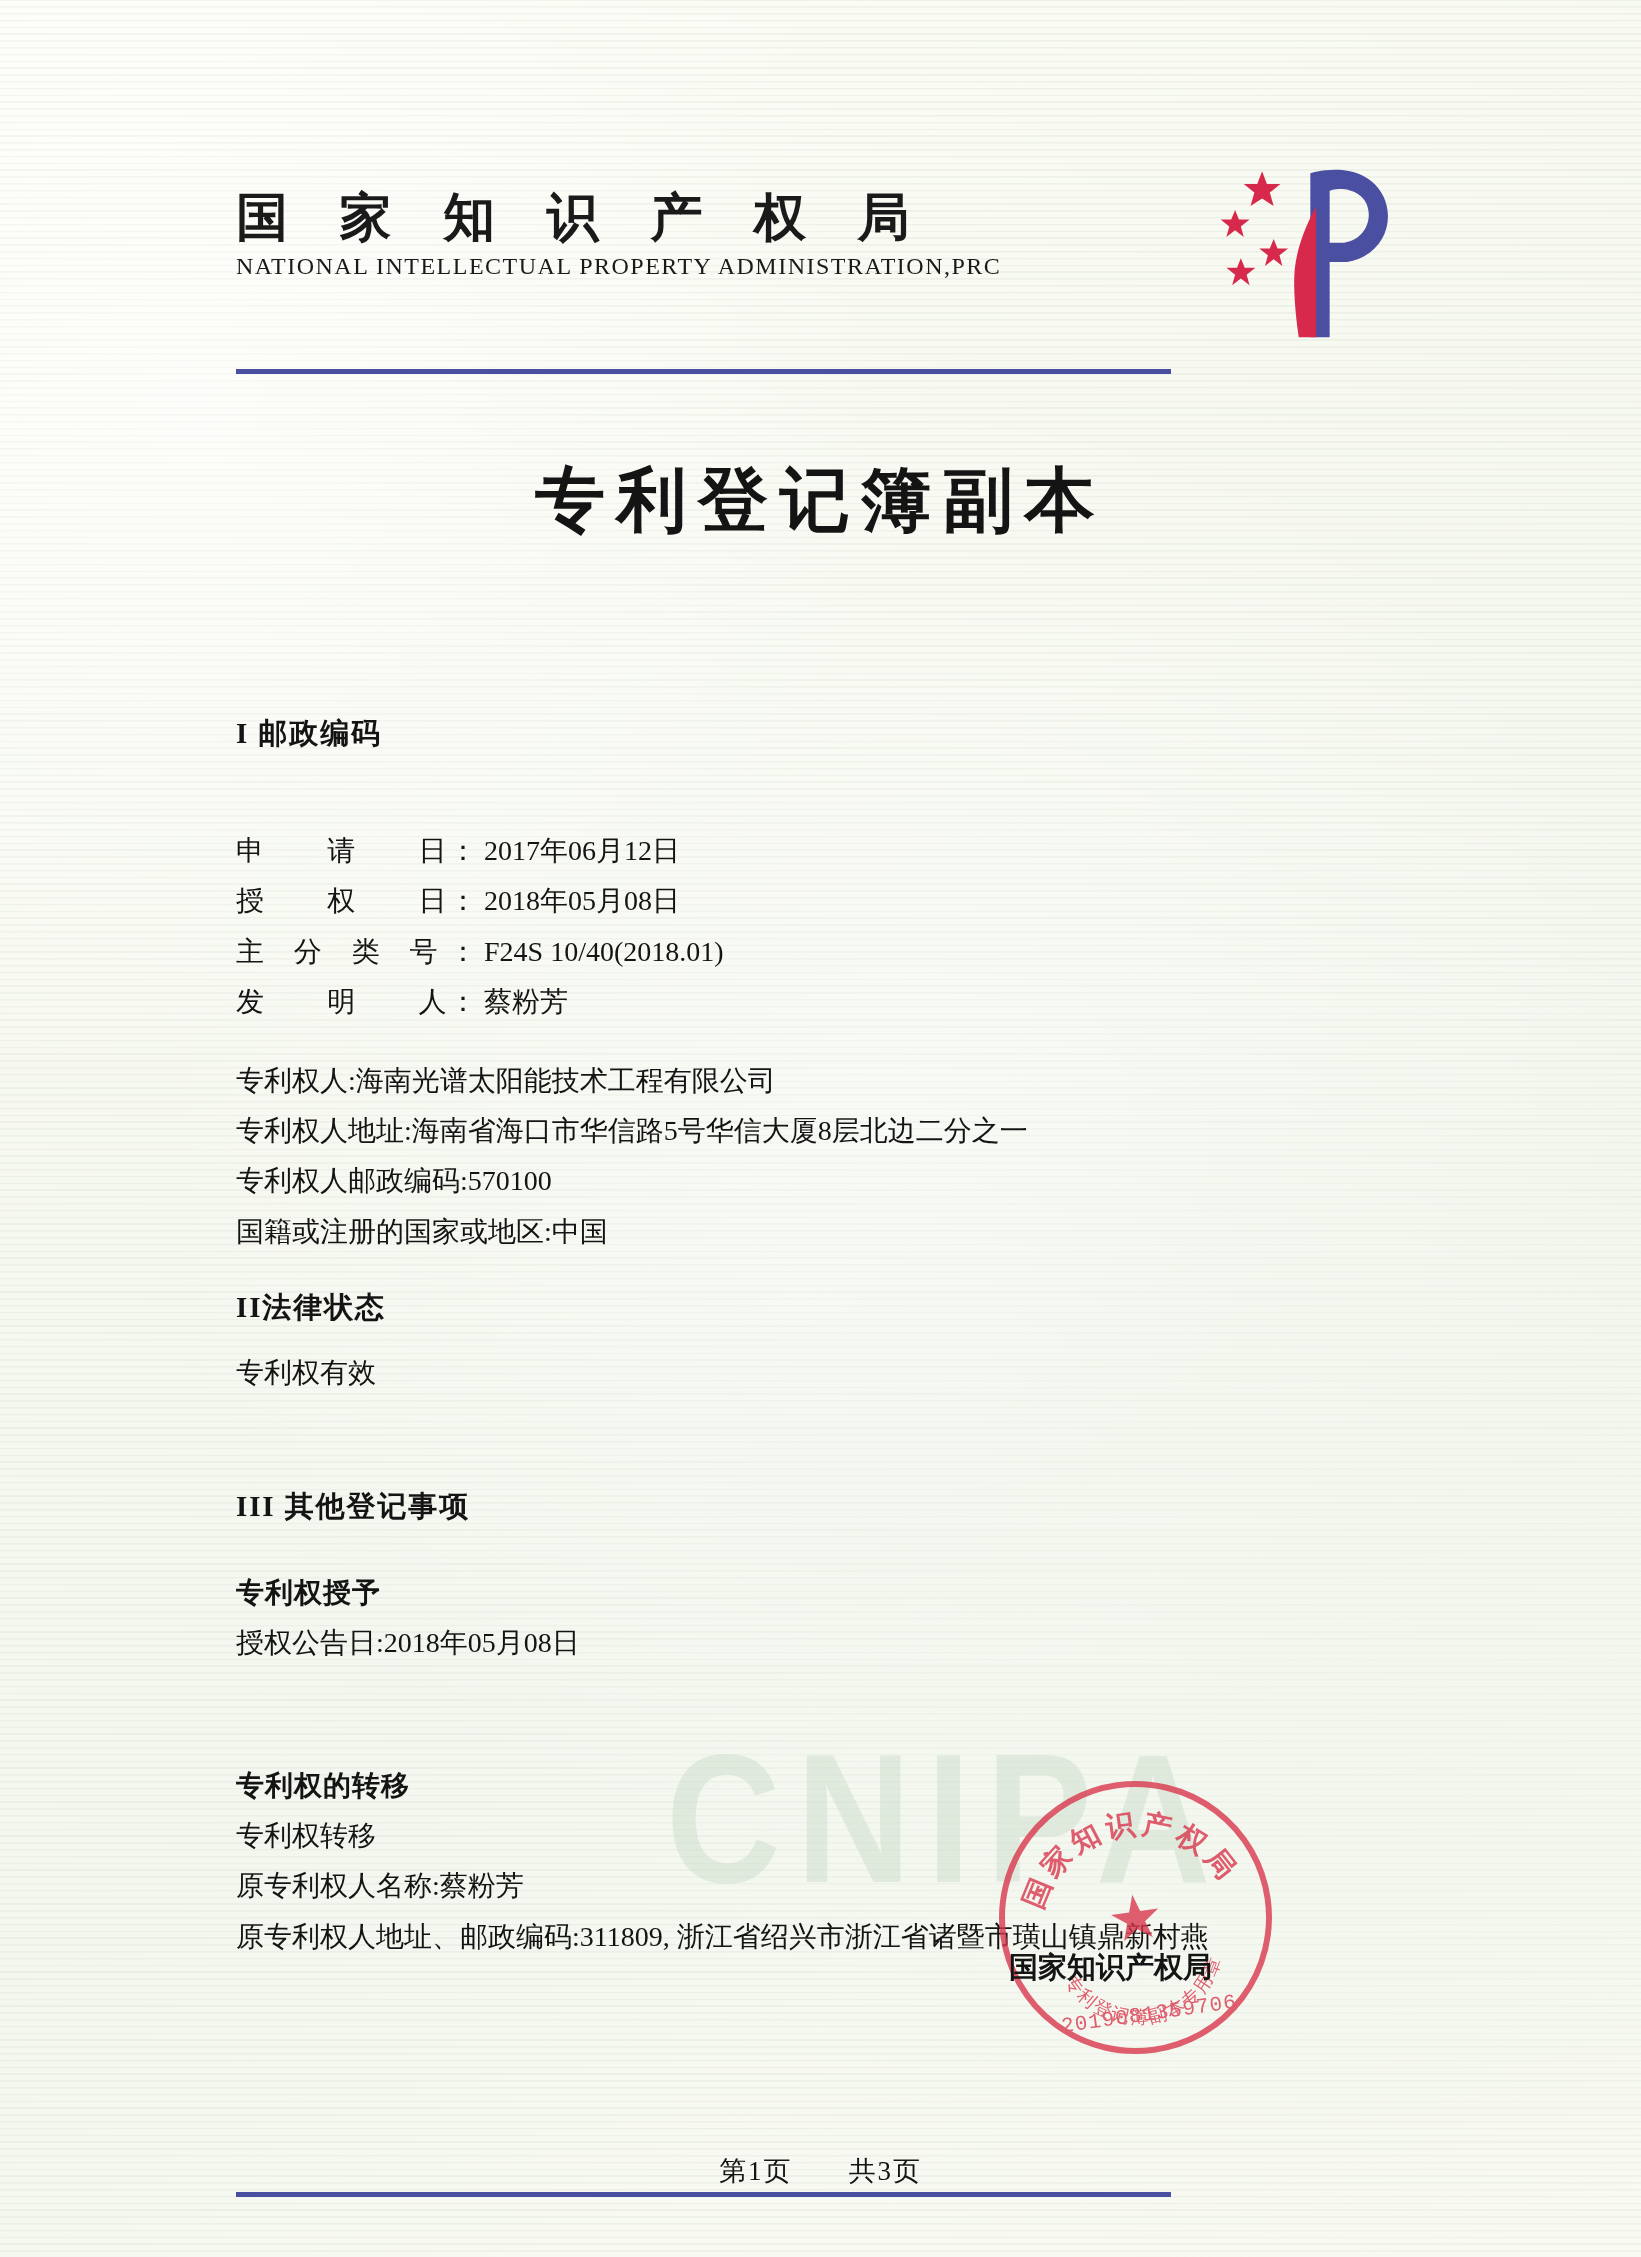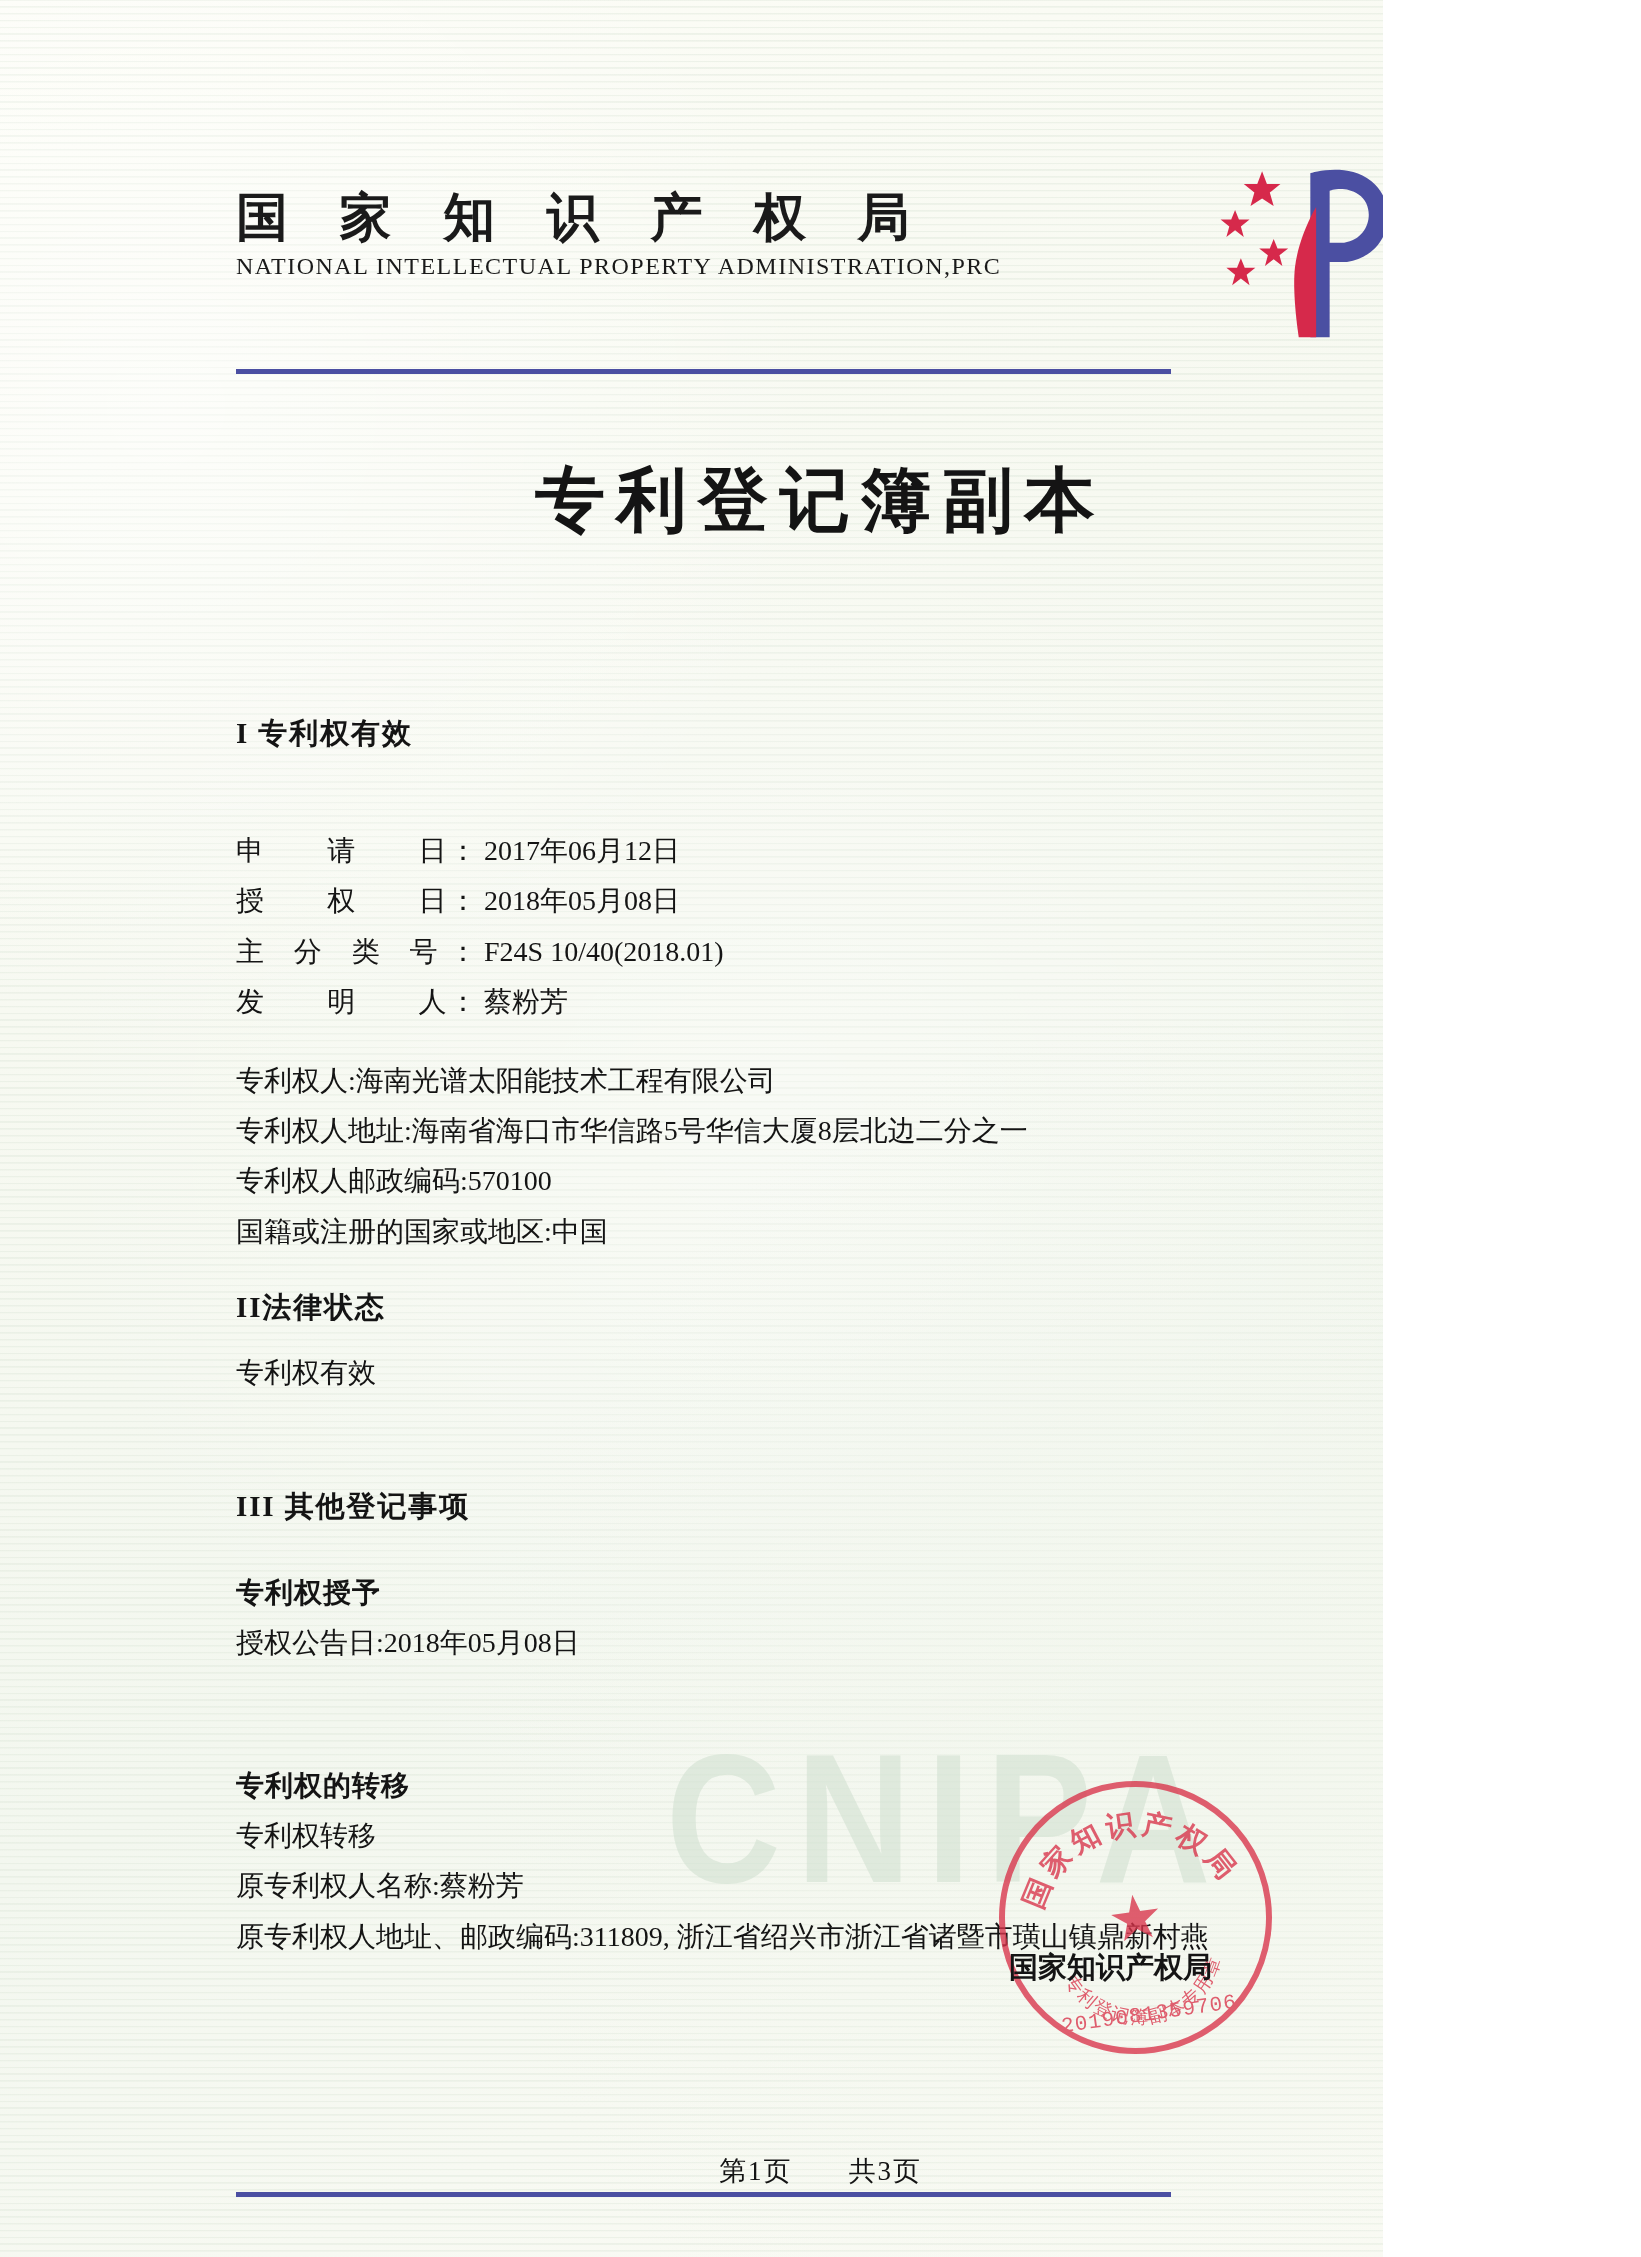--- a/index.html
+++ b/index.html
@@ -5,21 +5,21 @@
   html, body {
     margin: 0;
     padding: 0;
     background: #ffffff;
   }
   body {
     font-family: "Liberation Serif", "DejaVu Serif", serif;
   }
   .page {
     position: relative;
-    width: 1383px;
+    width: 1641px;
     height: 2257px;
     background:
       repeating-linear-gradient(0deg,
         rgba(232,238,228,0.0) 0px,
         rgba(232,238,228,0.0) 4.8px,
         rgba(226,234,222,0.55) 5.8px,
         rgba(226,234,222,0.55) 6.8px),
       linear-gradient(155deg, #fdfdf7 0%, #f7f9f1 35%, #f3f7ef 65%, #fbfbf5 100%);
     overflow: hidden;
     box-sizing: border-box;
@@ -247,21 +247,21 @@
           <polygon points="34,58 38,68 49,68 40,75 43,86 34,79 25,86 28,75 19,68 30,68"></polygon>
           <polygon points="40,108 44,118 55,118 46,125 49,136 40,129 31,136 34,125 25,118 36,118"></polygon>
           <polygon points="74,88 78,98 89,98 80,105 83,116 74,109 65,116 68,105 59,98 70,98"></polygon>
         </g>
       </svg>
     </div>
 
     <div class="doc-title">专利登记簿副本</div>
 
 
-    <div class="sec-head" style="left:236px; top:714px;">I 专利权有效</div>
+    <div class="sec-head" style="left:236px; top:714px;">I 邮政编码</div>
 
     <div class="line" style="left:236px; top:832px;">
       <span class="lbl-wide">申　　请　　日：</span>
       <span>2017年06月12日</span>
     </div>
     <div class="line" style="left:236px; top:882px;">
       <span class="lbl-wide">授　　权　　日：</span>
       <span>2018年05月08日</span>
     </div>
     <div class="line" style="left:236px; top:933px;">

